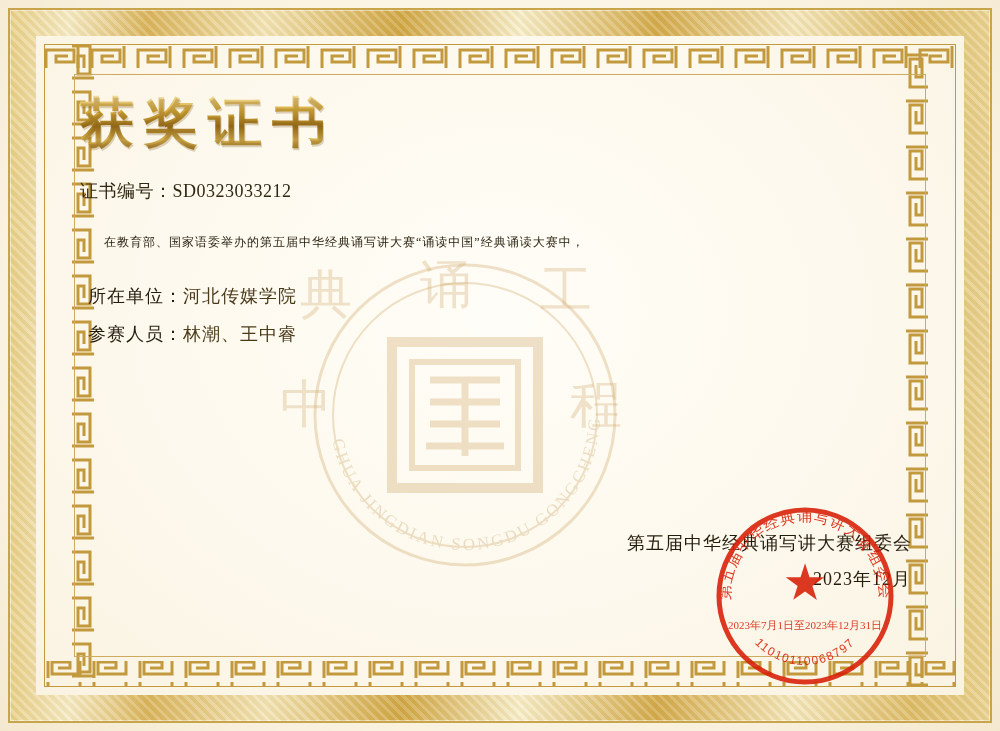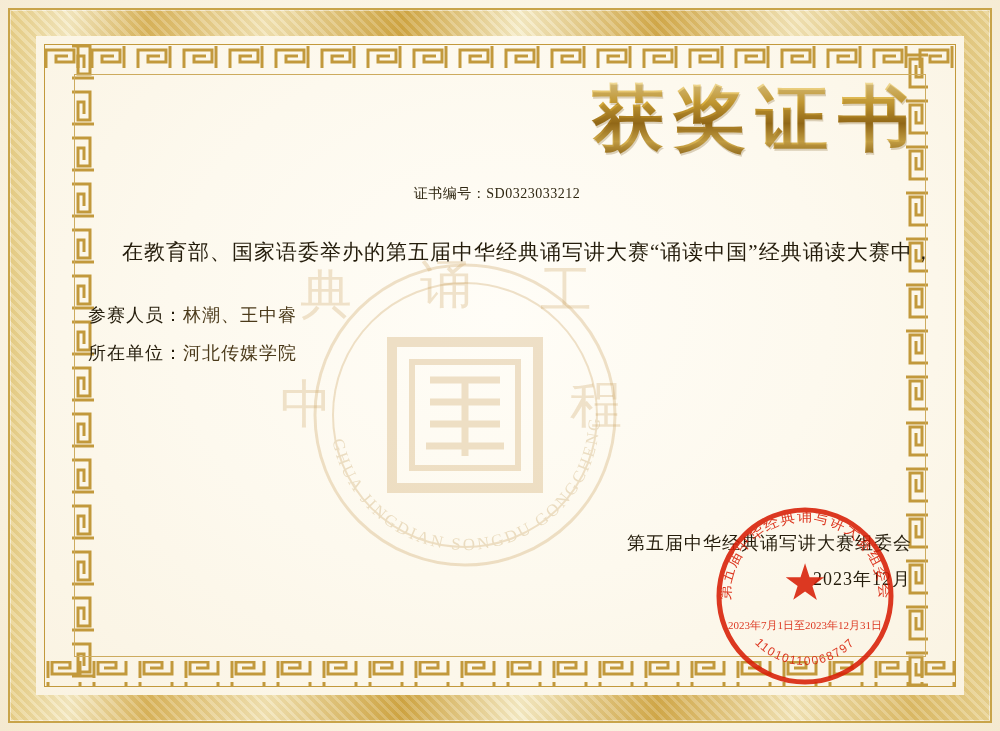--- a/index.html
+++ b/index.html
@@ -115,45 +115,46 @@
   .subtitle {
     text-align: center;
     margin-top: 14px;
     font-size: 19px;
     font-weight: bold;
     color: #3a2d16;
     letter-spacing: 1px;
   }
 
   .main-title {
-    text-align: right;
-    font-size: 72px;
+    text-align: left;
+    margin-top: 14px;
+    font-size: 54px;
     font-weight: bold;
     letter-spacing: 10px;
     line-height: 1.1;
     background: linear-gradient(180deg, #f3e0a4 0%, #d9ae3e 28%, #9a6e18 55%, #d8b351 78%, #8d6416 100%);
     -webkit-background-clip: text;
     background-clip: text;
     color: transparent;
     text-shadow: 1px 2px 0 rgba(120,85,20,.25);
     font-family: "Liberation Serif", serif;
   }
 
   .cert-no {
-    text-align: center;
+    text-align: left;
     margin-top: 26px;
     margin-right: 6px;
-    font-size: 14px;
+    font-size: 18px;
     color: #2f2712;
     letter-spacing: .5px;
   }
 
   .body-text {
     margin-top: 26px;
-    font-size: 21px;
+    font-size: 12px;
     color: #241c0b;
     line-height: 2.2;
     letter-spacing: 1px;
   }
   .para {
     text-indent: 2em;
     margin: 0 0 2px 0;
     white-space: nowrap;
   }
   .para.line2 { text-indent: 2em; }
@@ -273,24 +274,24 @@
     <div class="cert-no">
       <span>证书编号：</span><span>SD0323033212</span>
     </div>
 
     <div class="body-text">
       <p class="para">在教育部、国家语委举办的第五届中华经典诵写讲大赛“诵读中国”经典诵读大赛中，</p>
     </div>
 
     <div class="fields">
       <div class="field-row">
-        <span class="field-label">参赛人员：</span><span class="field-value">林潮、王中睿</span>
+        <span class="field-label">所在单位：</span><span class="field-value">河北传媒学院</span>
       </div>
       <div class="field-row">
-        <span class="field-label">所在单位：</span><span class="field-value">河北传媒学院</span>
+        <span class="field-label">参赛人员：</span><span class="field-value">林潮、王中睿</span>
       </div>
     </div>
 
     <div class="sign-block">
       <div>第五届中华经典诵写讲大赛组委会</div>
       <div class="sign-date">2023年12月</div>
     </div>
 
   </div>
 

